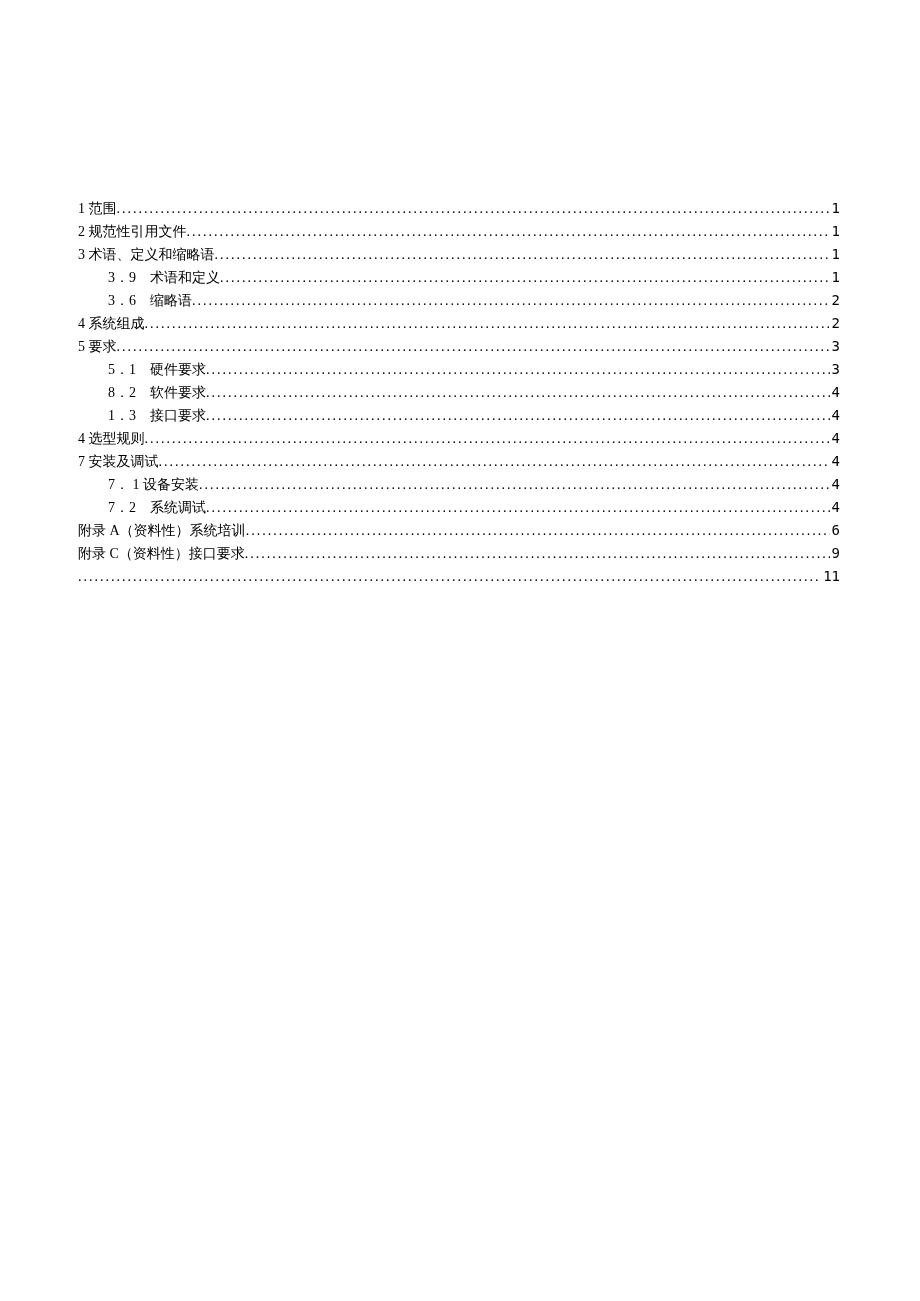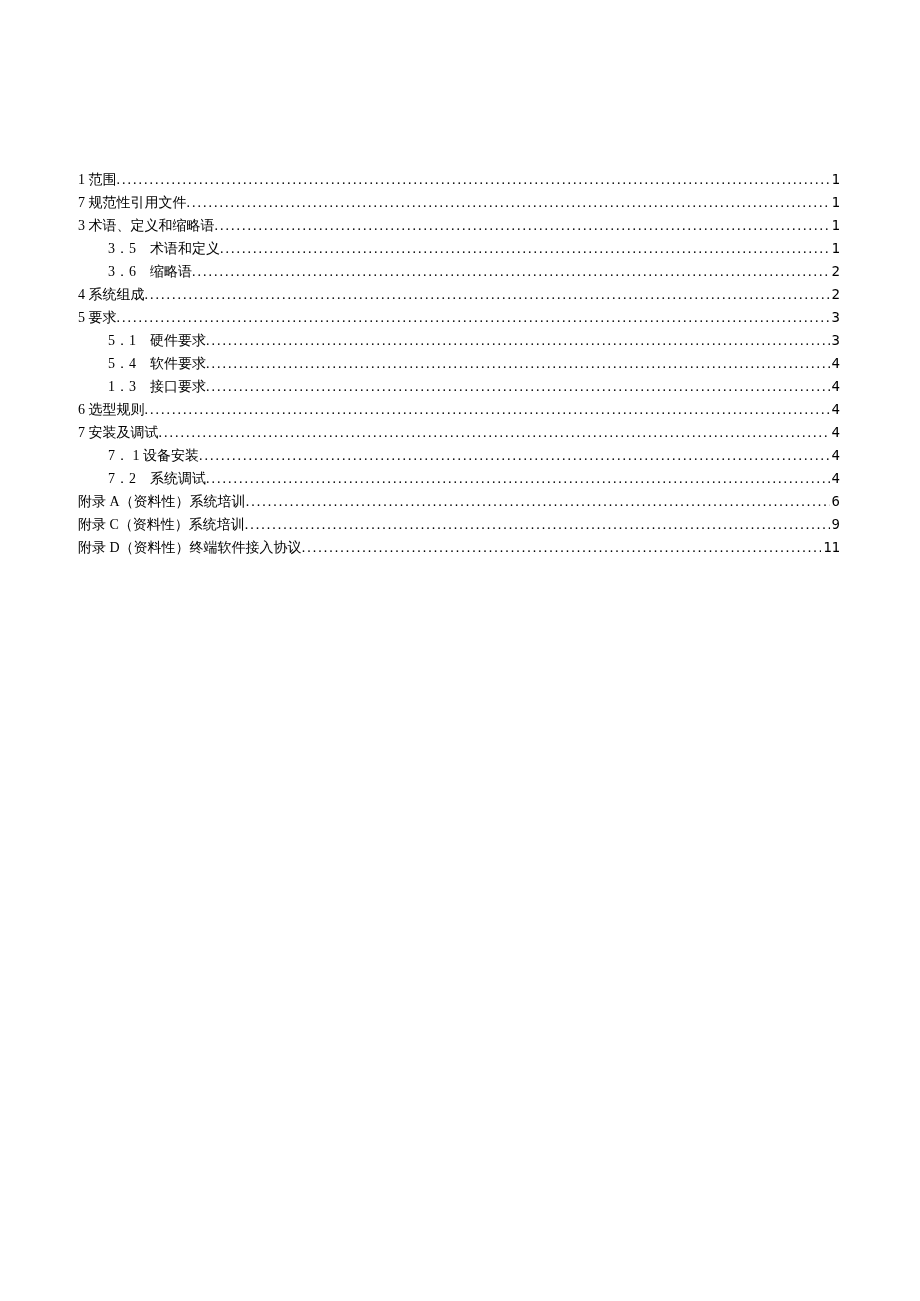--- a/index.html
+++ b/index.html
@@ -11,20 +11,21 @@
       width: 920px;
       height: 1301px;
       background: #fff;
       font-family: "SimSun", "宋体", serif;
       font-size: 14px;
       color: #000;
       padding: 168px 80px 0 78px;
     }
     .toc {
       width: 100%;
+      margin-top: 29px;
     }
     .toc-line {
       display: flex;
       align-items: baseline;
       line-height: 23px;
       white-space: nowrap;
     }
     .toc-line.level-1 {
       padding-left: 0;
     }
@@ -54,31 +55,31 @@
 </head>
 <body>
 
 <div class="toc">
   <div class="toc-line level-1">
     <span class="toc-label">1 范围</span>
     <span class="toc-dots"></span>
     <span class="toc-page num">1</span>
   </div>
   <div class="toc-line level-1">
-    <span class="toc-label">7 规范性引用文件</span>
+    <span class="toc-label">2 规范性引用文件</span>
     <span class="toc-dots"></span>
     <span class="toc-page num">1</span>
   </div>
   <div class="toc-line level-1">
     <span class="toc-label">3 术语、定义和缩略语</span>
     <span class="toc-dots"></span>
     <span class="toc-page num">1</span>
   </div>
   <div class="toc-line level-2">
-    <span class="toc-label">3．5　术语和定义 </span>
+    <span class="toc-label">3．9　术语和定义 </span>
     <span class="toc-dots"></span>
     <span class="toc-page num">1</span>
   </div>
   <div class="toc-line level-2">
     <span class="toc-label">3．6　缩略语 </span>
     <span class="toc-dots"></span>
     <span class="toc-page num">2</span>
   </div>
   <div class="toc-line level-1">
     <span class="toc-label">4 系统组成</span>
@@ -89,31 +90,31 @@
     <span class="toc-label">5 要求</span>
     <span class="toc-dots"></span>
     <span class="toc-page num">3</span>
   </div>
   <div class="toc-line level-2">
     <span class="toc-label">5．1　硬件要求 </span>
     <span class="toc-dots"></span>
     <span class="toc-page num">3</span>
   </div>
   <div class="toc-line level-2">
-    <span class="toc-label">5．4　软件要求 </span>
+    <span class="toc-label">8．2　软件要求 </span>
     <span class="toc-dots"></span>
     <span class="toc-page num">4</span>
   </div>
   <div class="toc-line level-2">
     <span class="toc-label">1．3　接口要求 </span>
     <span class="toc-dots"></span>
     <span class="toc-page num">4</span>
   </div>
   <div class="toc-line level-1">
-    <span class="toc-label">6 选型规则</span>
+    <span class="toc-label">4 选型规则</span>
     <span class="toc-dots"></span>
     <span class="toc-page num">4</span>
   </div>
   <div class="toc-line level-1">
     <span class="toc-label">7 安装及调试</span>
     <span class="toc-dots"></span>
     <span class="toc-page num">4</span>
   </div>
   <div class="toc-line level-2">
     <span class="toc-label">7． 1 设备安装 </span>
@@ -124,22 +125,21 @@
     <span class="toc-label">7．2　系统调试 </span>
     <span class="toc-dots"></span>
     <span class="toc-page num">4</span>
   </div>
   <div class="toc-line level-1">
     <span class="toc-label">附录 A（资料性）系统培训</span>
     <span class="toc-dots"></span>
     <span class="toc-page num">6</span>
   </div>
   <div class="toc-line level-1">
-    <span class="toc-label">附录 C（资料性）系统培训</span>
+    <span class="toc-label">附录 C（资料性）接口要求</span>
     <span class="toc-dots"></span>
     <span class="toc-page num">9</span>
   </div>
   <div class="toc-line level-1">
-    <span class="toc-label">附录 D（资料性）终端软件接入协议</span>
     <span class="toc-dots"></span>
     <span class="toc-page num">11</span>
   </div>
 </div>
 
 </body></html>

